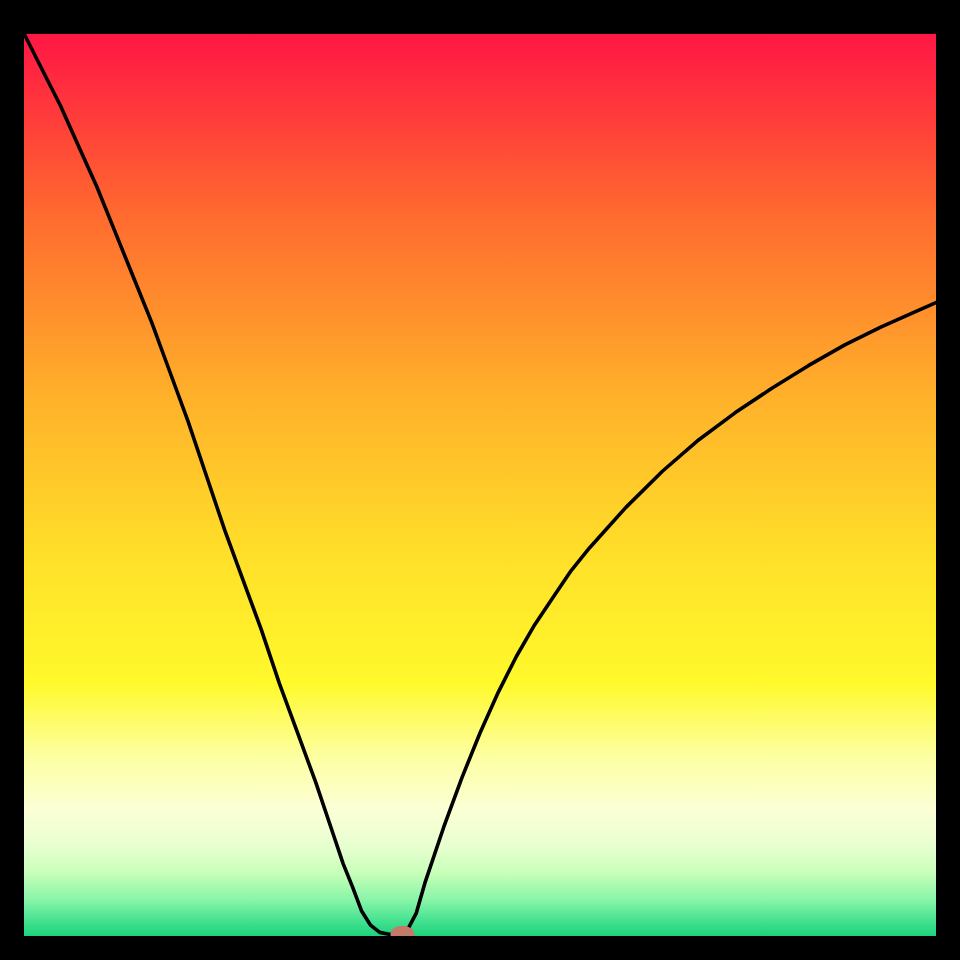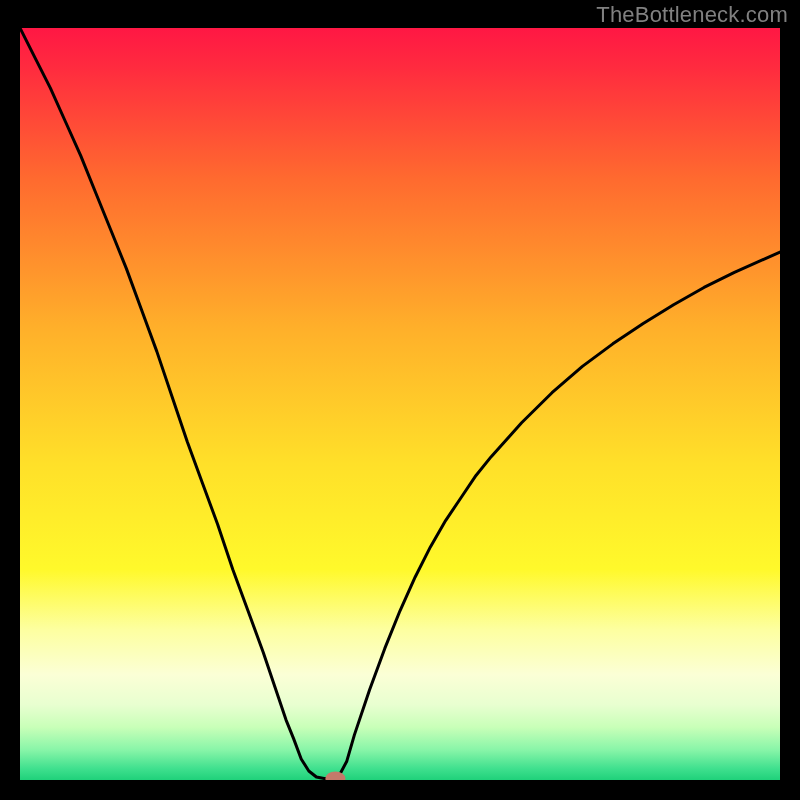--- a/index.html
+++ b/index.html
@@ -38,21 +38,20 @@
   .plot-area svg {
     display: block;
     width: 100%;
     height: 100%;
   }
 </style>
 </head>
 <body>
 <div class="outer">
 
-  <span class="watermark">TheBottleneck.com</span>
 
   <div class="plot-area">
     <svg id="chart-svg" viewBox="0 0 760 752" preserveAspectRatio="none">
         <defs>
           <linearGradient id="bg-grad" x1="0" y1="0" x2="0" y2="1">
             <stop offset="0%" stop-color="#ff1744"></stop>
             <stop offset="5%" stop-color="#ff2a3f"></stop>
             <stop offset="20%" stop-color="#ff6a2f"></stop>
             <stop offset="40%" stop-color="#ffb02a"></stop>
             <stop offset="57.99999999999999%" stop-color="#ffe029"></stop>

